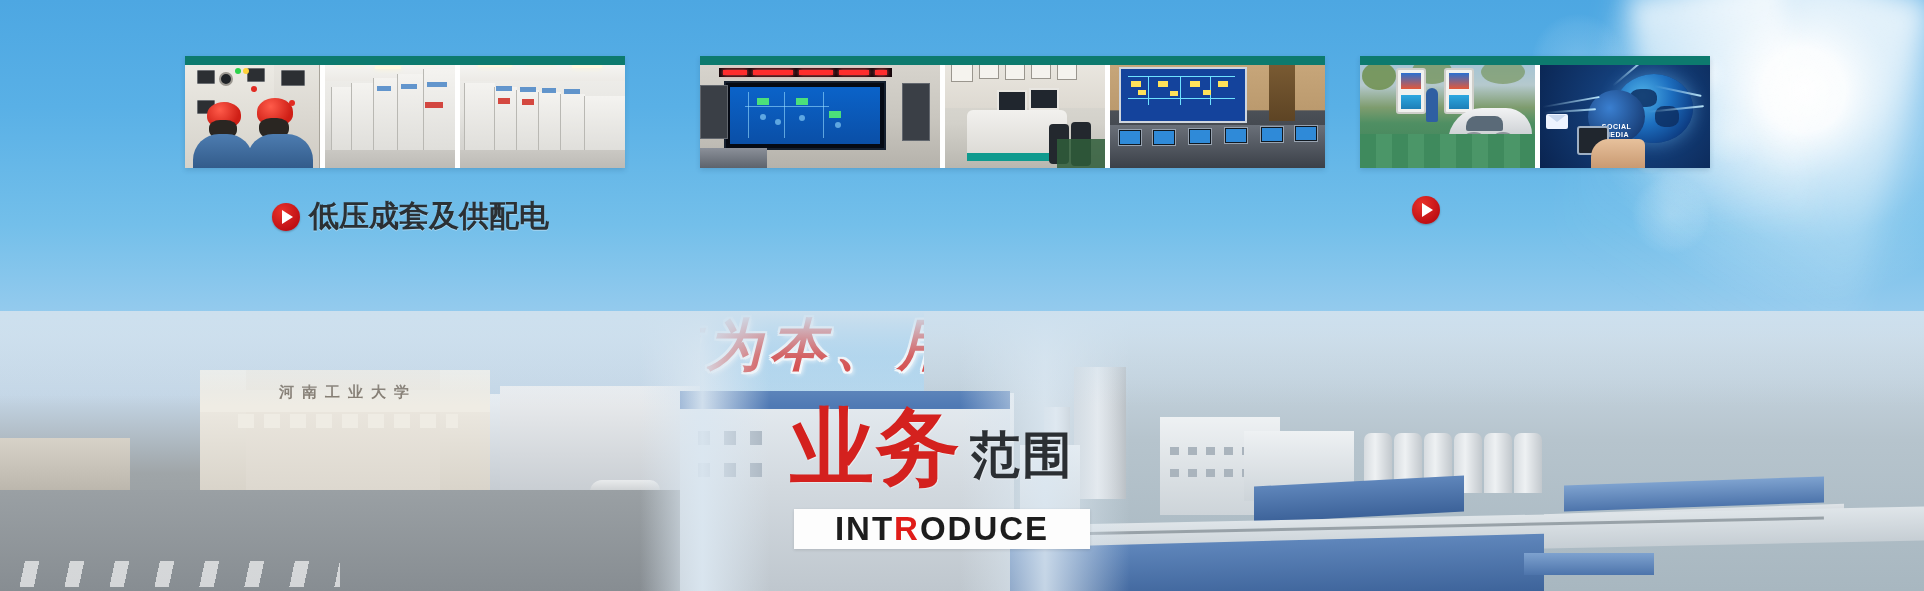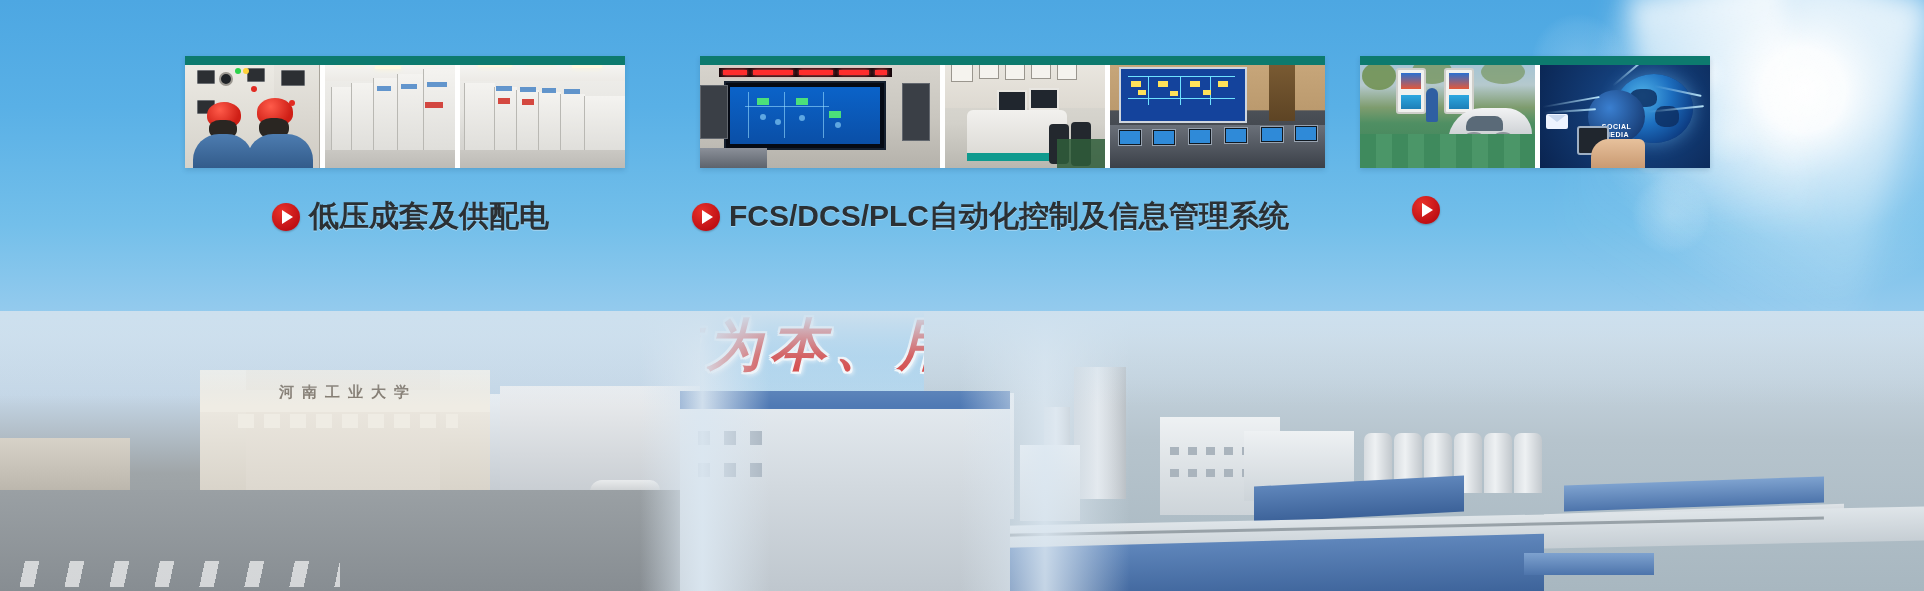--- a/index.html
+++ b/index.html
@@ -431,24 +431,20 @@
         </div>
       </div>
     </div>
   </div>
 
   <div class="labels">
     <div class="label l1">
       <span class="play"></span>
       <span class="txt">低压成套及供配电</span>
     </div>
-    <div class="label l2">
-      <span class="play"></span>
-      <span class="txt">FCS/DCS/PLC自动化控制及信息管理系统</span>
-    </div>
     <div class="label l3">
       <span class="play"></span>
     </div>
   </div>
 
   <div class="slogan">诚信为本、用人品铸精品！</div>
 
   <div class="pano">
 
     <div class="campus">
@@ -524,15 +520,24 @@
       <div class="mw" style="left:44px;top:72px;width:12px;height:14px"></div>
       <div class="mw" style="left:70px;top:72px;width:12px;height:14px"></div>
     </div>
 
     <div class="fade-left"></div>
     <div class="fade-right"></div>
     <div class="pano-haze"></div>
   </div>
 
   <div class="title-block">
+    <div class="t-cn">
+      <span class="t-big">业务</span>
+      <span class="t-small">范围</span>
+    </div>
+    <div class="t-en">
+      <span>
+        <span>INT</span><span class="r">R</span><span>ODUCE</span>
+      </span>
+    </div>
   </div>
 
 </div>
 
 </body></html>

